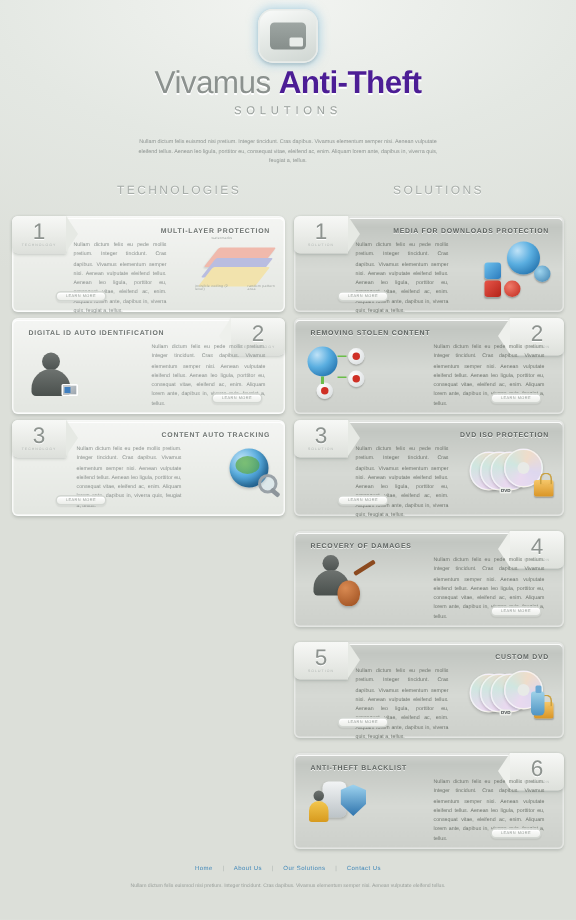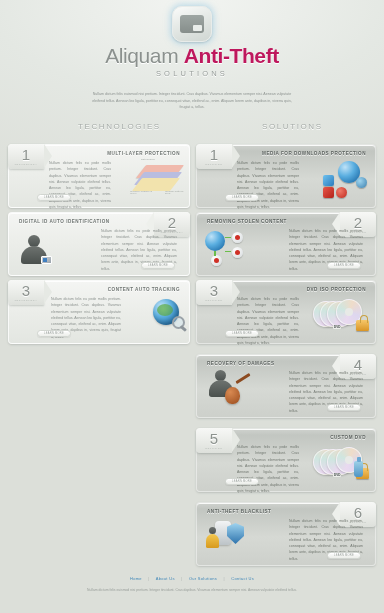--- a/index.html
+++ b/index.html
@@ -35,21 +35,21 @@
   .logo-inner:after{
     content:"";position:absolute;right:2px;bottom:2px;
     width:9px;height:6px;border-radius:1px;
     background:#e9edea;
   }
   .brand{
     font-size:21px; letter-spacing:-0.4px; line-height:1;
     color:#8b918e; font-weight:400;
     text-shadow:0 1px 0 #fff;
   }
-  .brand .b{ color:#be185d; font-weight:700; }
+  .brand .b{ color:#4c1d95; font-weight:700; }
   .sub{
     margin-top:3px;
     font-size:7.5px; letter-spacing:3.2px; color:#9aa09d;
     text-shadow:0 1px 0 #fff;
   }
   .intro{
     width:210px;margin:13px auto 0 auto;
     font-size:3.6px; line-height:1.85; color:#8e9491; text-align:center;
   }
 
@@ -253,21 +253,21 @@
 </style>
 </head>
 <body>
 
 <div class="page">
 
   <div class="header">
     <div class="logo-mark">
       <div class="logo-inner"></div>
     </div>
-    <div class="brand"><span>Aliquam </span><span class="b">Anti-Theft</span></div>
+    <div class="brand"><span>Vivamus </span><span class="b">Anti-Theft</span></div>
     <div class="sub">SOLUTIONS</div>
     <div class="intro">Nullam dictum felis euismod nisi pretium. Integer tincidunt. Cras dapibus. Vivamus elementum semper nisi. Aenean vulputate eleifend tellus. Aenean leo ligula, porttitor eu, consequat vitae, eleifend ac, enim. Aliquam lorem ante, dapibus in, viverra quis, feugiat a, tellus.</div>
   </div>
 
   <div class="sect-row">
     <div class="sect tech">TECHNOLOGIES</div>
     <div class="sect sol">SOLUTIONS</div>
   </div>
 
   <div class="cols" style="height:400px;">

